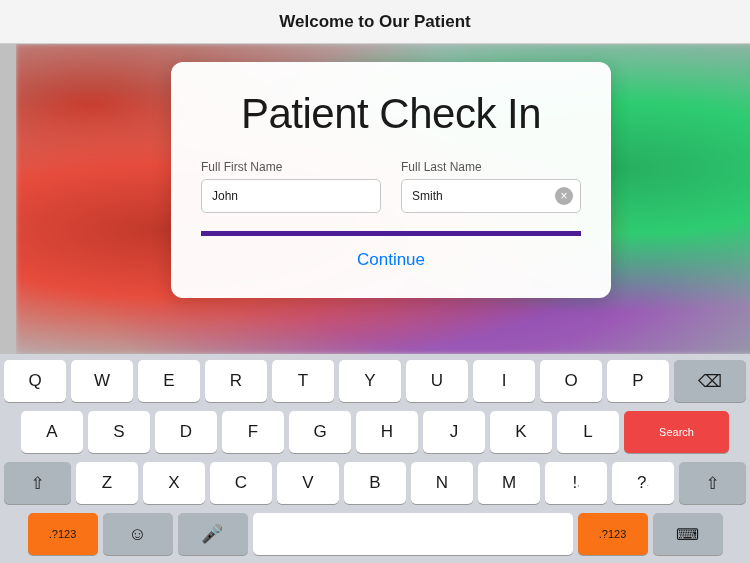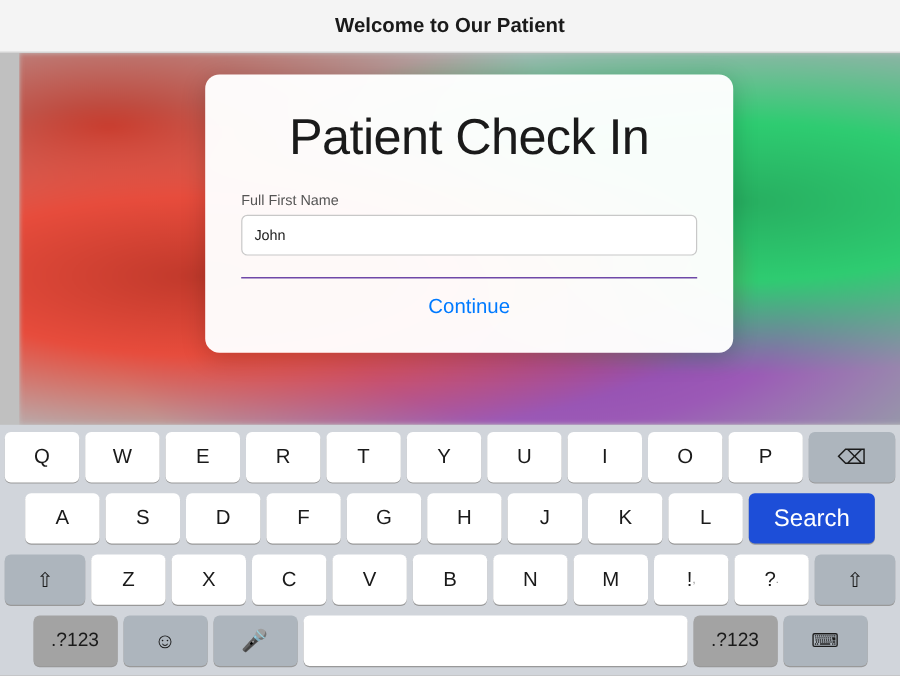--- a/index.html
+++ b/index.html
@@ -133,21 +133,21 @@
     .continue-btn {
       display: block;
       width: 100%;
       background: none;
       border: none;
       color: #007aff;
       font-size: 17px;
       cursor: pointer;
       text-align: center;
       padding: 4px 0;
-      border-top: 1px solid #4c1d95;
+      border-top: 5px solid #4c1d95;
       margin-top: 6px;
       padding-top: 14px;
     }
 
     
     .keyboard {
       flex: 1;
       background: #d1d5db;
       display: flex;
       flex-direction: column;
@@ -183,33 +183,33 @@
       background: #adb5bd;
       max-width: 80px;
     }
 
     .key.backspace {
       background: #adb5bd;
       max-width: 80px;
     }
 
     .key.search-key {
-      background: #1d4ed8;
+      background: #ef4444;
       color: #fff;
-      font-size: 20px;
+      font-size: 11px;
       font-weight: 500;
       max-width: 105px;
       flex: none;
       width: 105px;
     }
 
     .key.numbers {
       max-width: 70px;
-      font-size: 16px;
-      background: #a3a3a3;
+      font-size: 11px;
+      background: #f97316;
     }
 
     .key.space {
       max-width: 320px;
       flex: 5;
     }
 
     .key.emoji {
       background: #adb5bd;
       max-width: 70px;
@@ -244,20 +244,27 @@
   <div class="bg-gradient"></div>
 
   <div class="card">
     <div class="card-title">Patient Check In</div>
 
     <div class="form-row">
       <div class="form-group">
         <label class="form-label">Full First Name</label>
         <div class="form-input-wrapper">
           <input class="form-input" type="text" value="John" style="">
+        </div>
+      </div>
+      <div class="form-group">
+        <label class="form-label">Full Last Name</label>
+        <div class="form-input-wrapper">
+          <input class="form-input" type="text" value="Smith" style="">
+          <button class="clear-btn">×</button>
         </div>
       </div>
     </div>
 
     <button class="continue-btn">Continue</button>
   </div>
 </div>
 
 <div class="keyboard">
 

